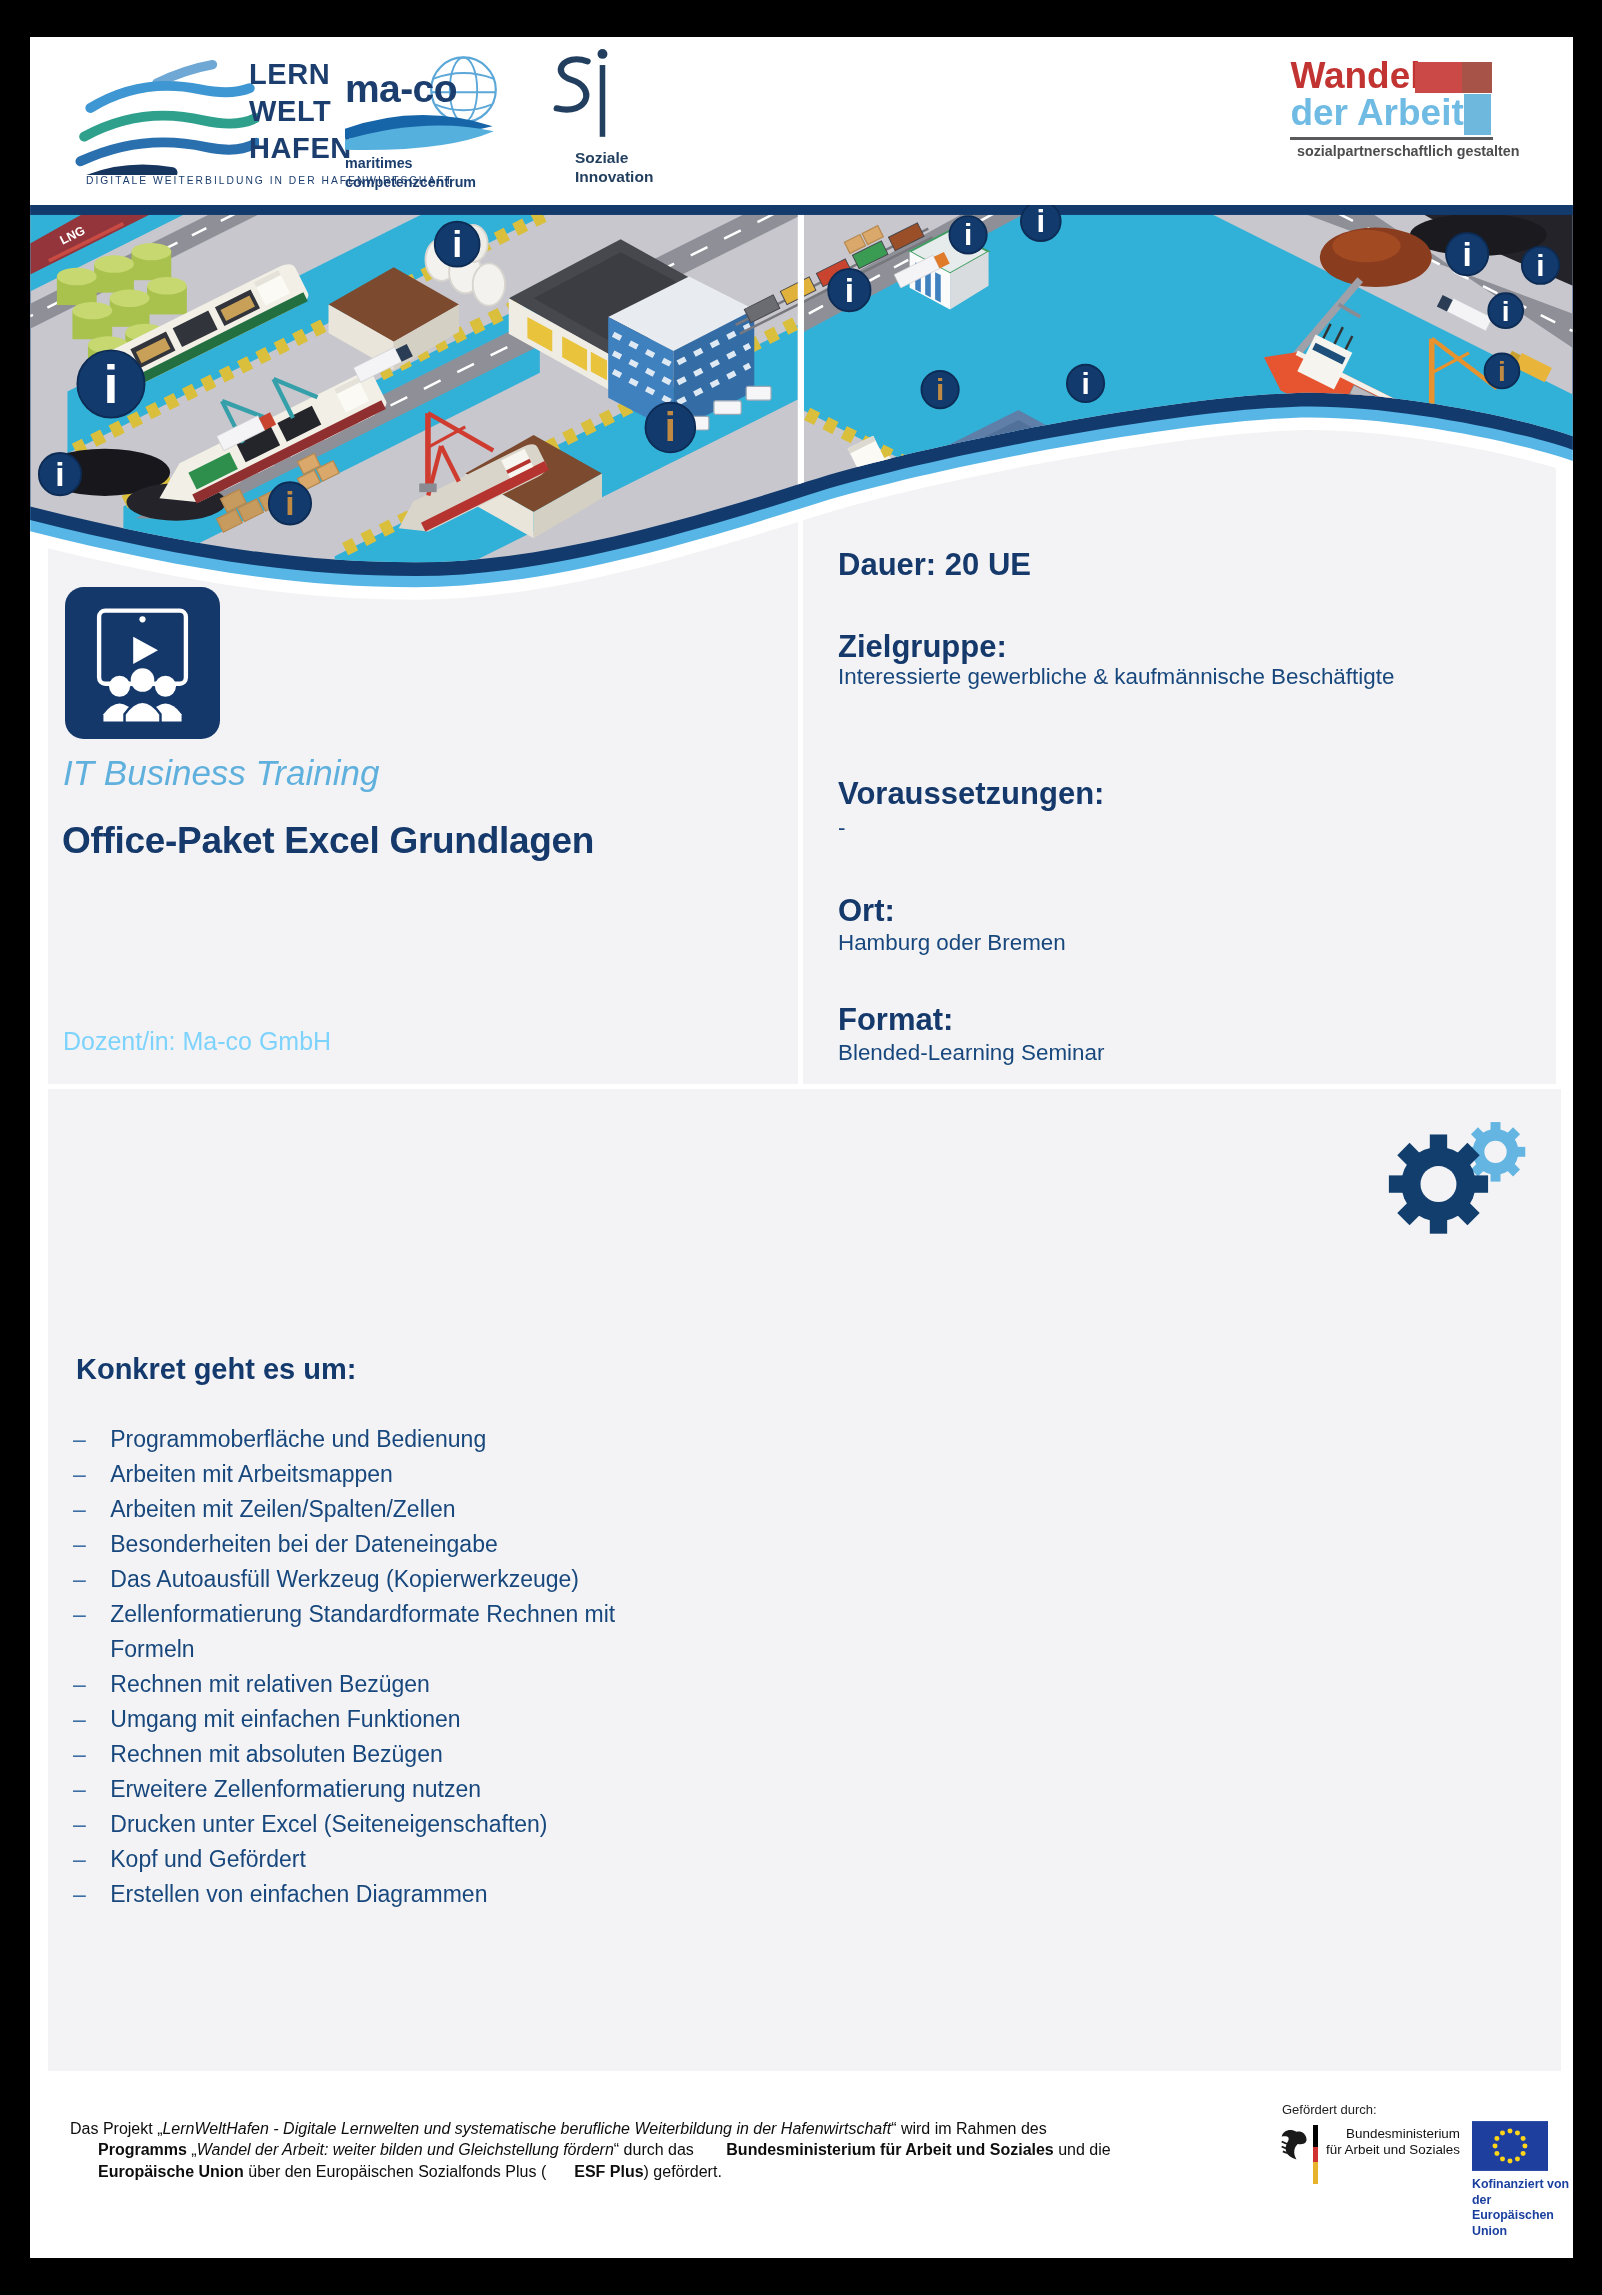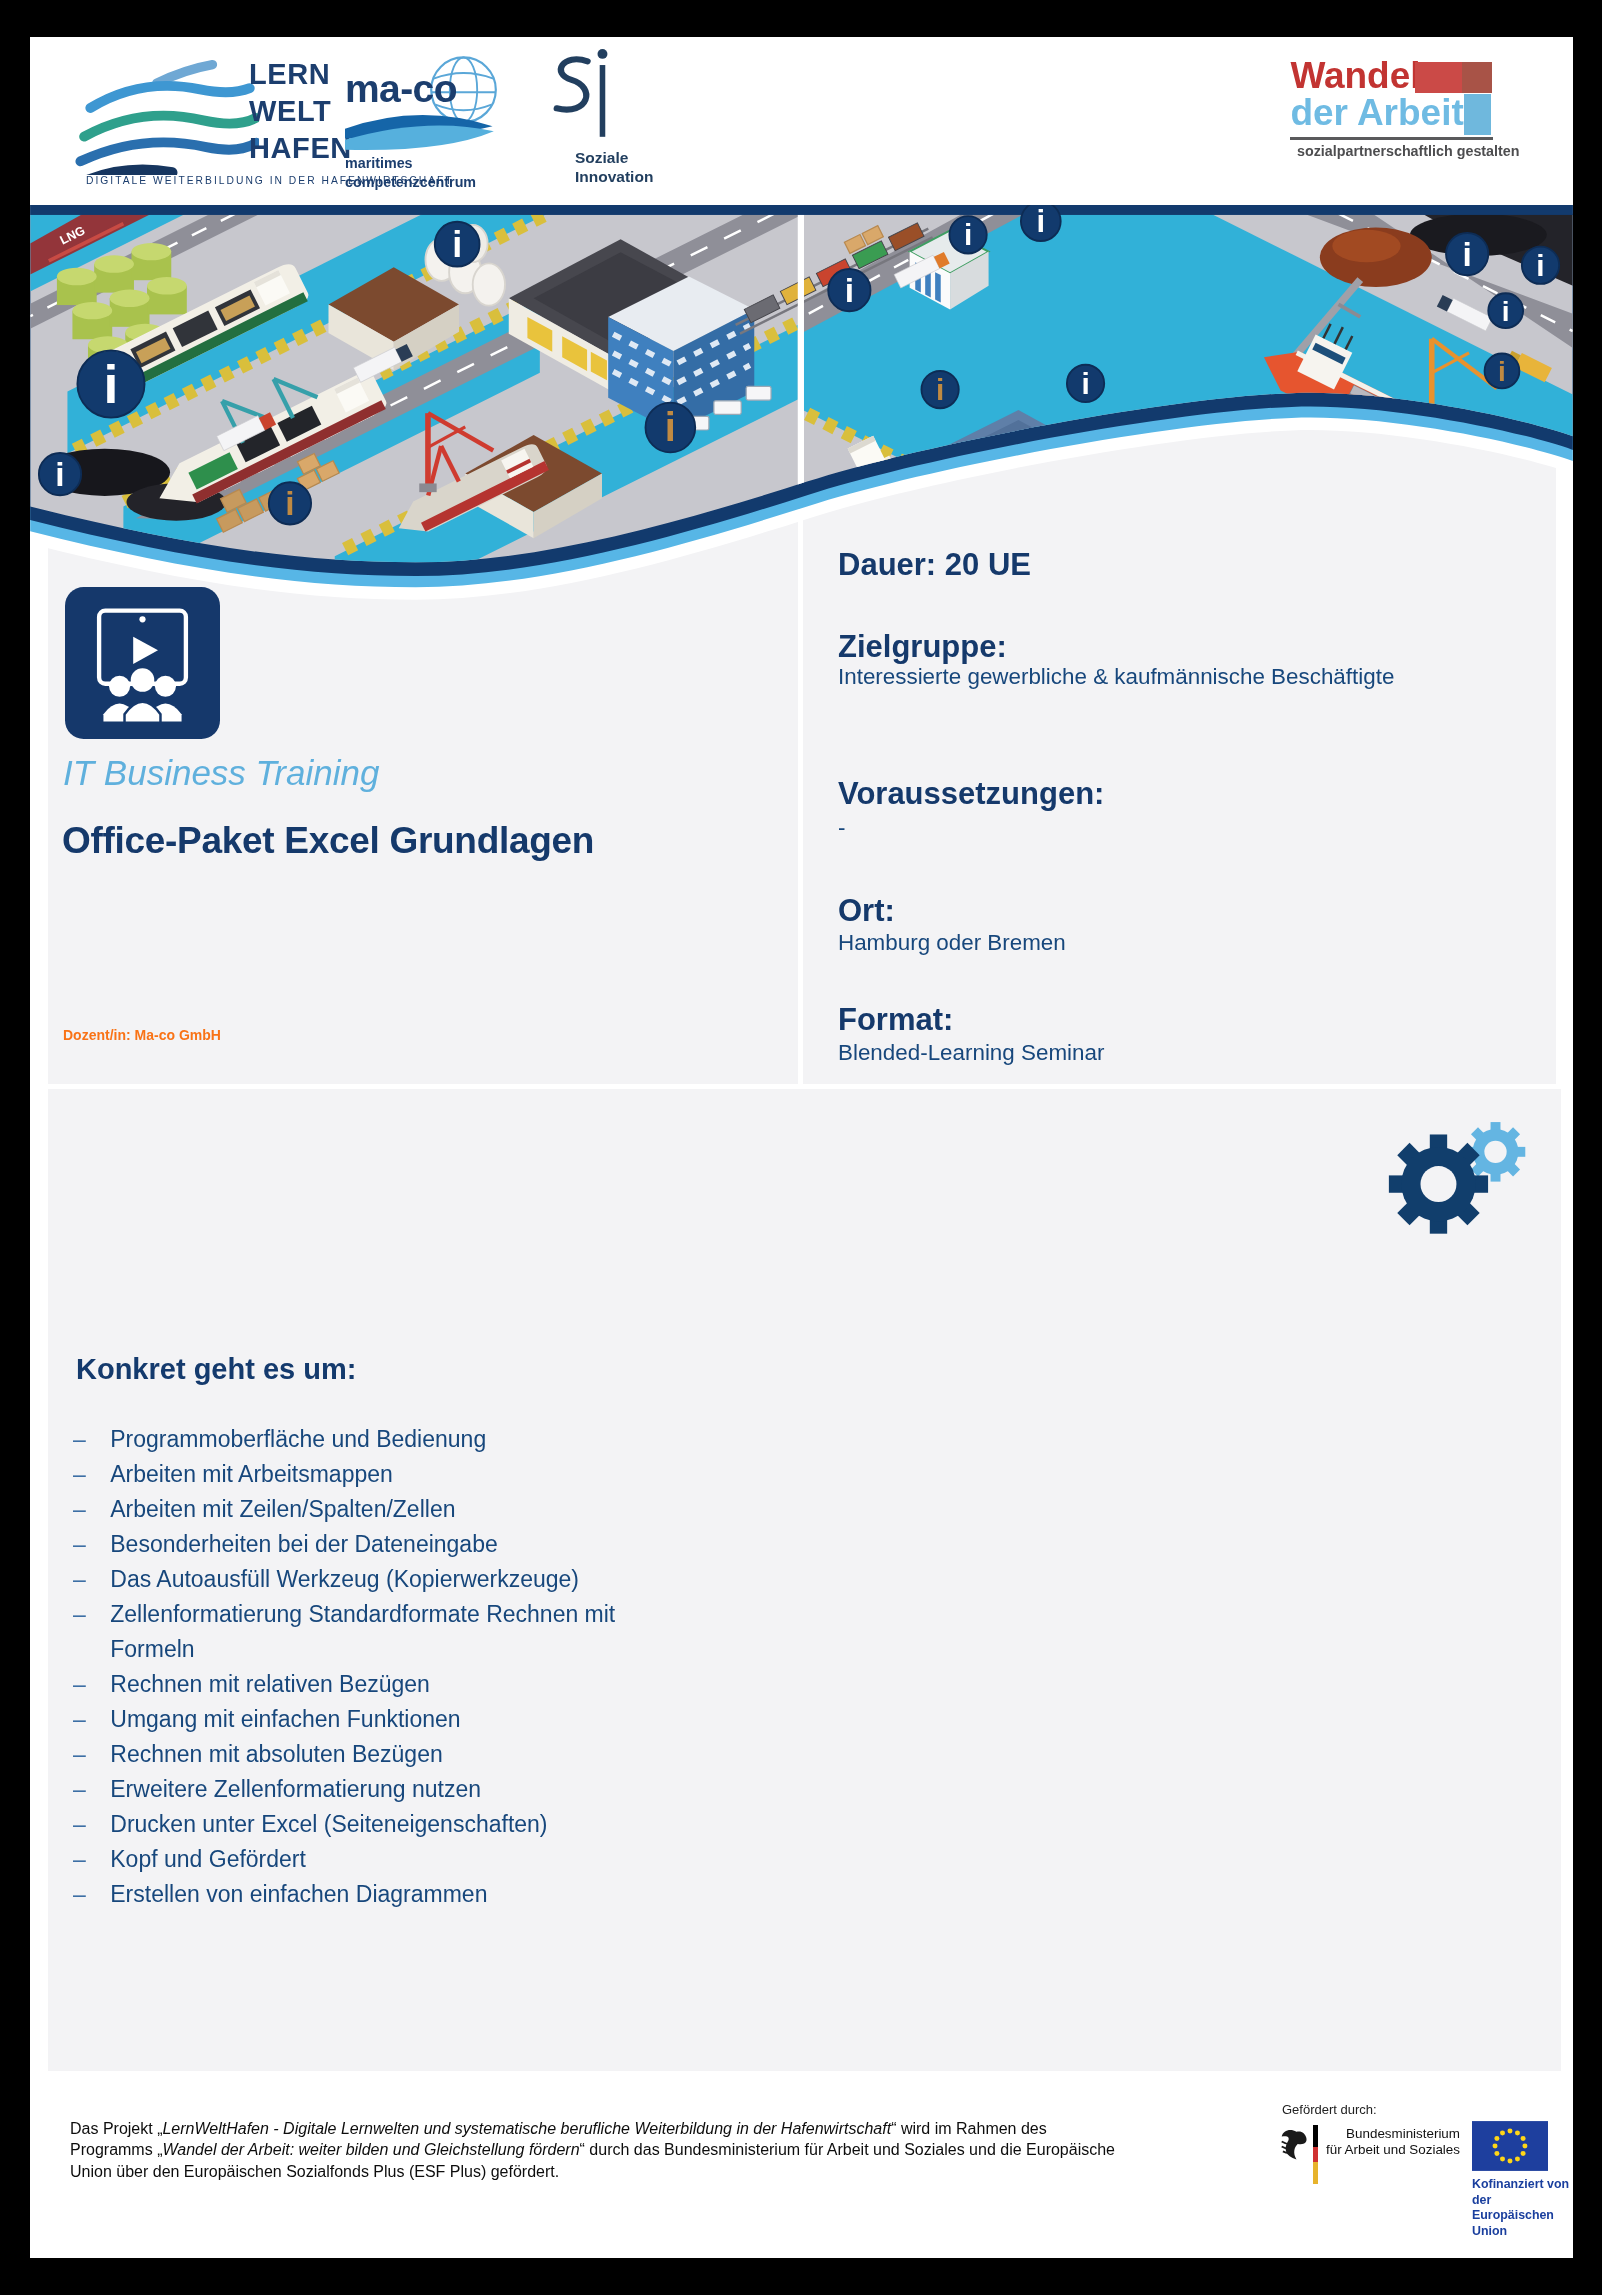--- a/index.html
+++ b/index.html
@@ -15,32 +15,32 @@
   .si-sub{color:#223f5f;font-weight:bold;font-size:15.5px;line-height:19px;}
   .wandel-1{font-weight:bold;font-size:37px;line-height:37px;}
   .wandel-2{font-weight:bold;font-size:37px;line-height:39px;}
   .wandel-tag{color:#4d4d4f;font-size:14.3px;font-weight:bold;}
   .wandel-rule{height:2.5px;background:#5a5a5c;}
   
   .panel{background:#f3f3f5;position:absolute;}
   
   .category{color:#5fb0dd;font-style:italic;font-size:35px;font-weight:500;}
   .course-title{color:#15396b;font-weight:800;font-size:37px;letter-spacing:-0.3px;}
-  .lecturer{color:#f97316;font-size:14px;font-weight:bold;}
+  .lecturer{color:#7dd3fc;font-size:25px;}
   .info-label{color:#15396b;font-weight:bold;font-size:31px;}
   .info-value{color:#17477c;font-size:22.4px;line-height:32px;}
   .desc{color:#17477c;font-size:23px;line-height:35px;}
   .konkret{color:#143a6d;font-weight:bold;font-size:29px;}
   ul.blist{list-style:none;margin:0;padding:0;width:547px;}
   ul.blist li{display:flex;gap:23.6px;color:#17477c;font-size:23px;line-height:35px;}
   ul.blist .dash{flex:0 0 13.7px;color:#3c6ea5;}
   
   .foot-text{color:#0d0d0d;font-size:16px;line-height:21.4px;width:1057px;}
   .foot-text .it{font-style:italic;}
-  .foot-text .b{font-weight:normal;}
+  .foot-text .b{font-weight:bold;margin-left:28px;}
   .gef{color:#222;font-size:13px;}
   .bmas-t{color:#111;font-size:13.4px;line-height:16px;font-weight:500;}
   .eu-t{color:#1a3f9e;font-size:12.4px;line-height:15.5px;font-weight:bold;}
   svg{display:block;}
 </style>
 </head>
 <body>
 
 <div class="page">
   <div class="sheet"></div>

